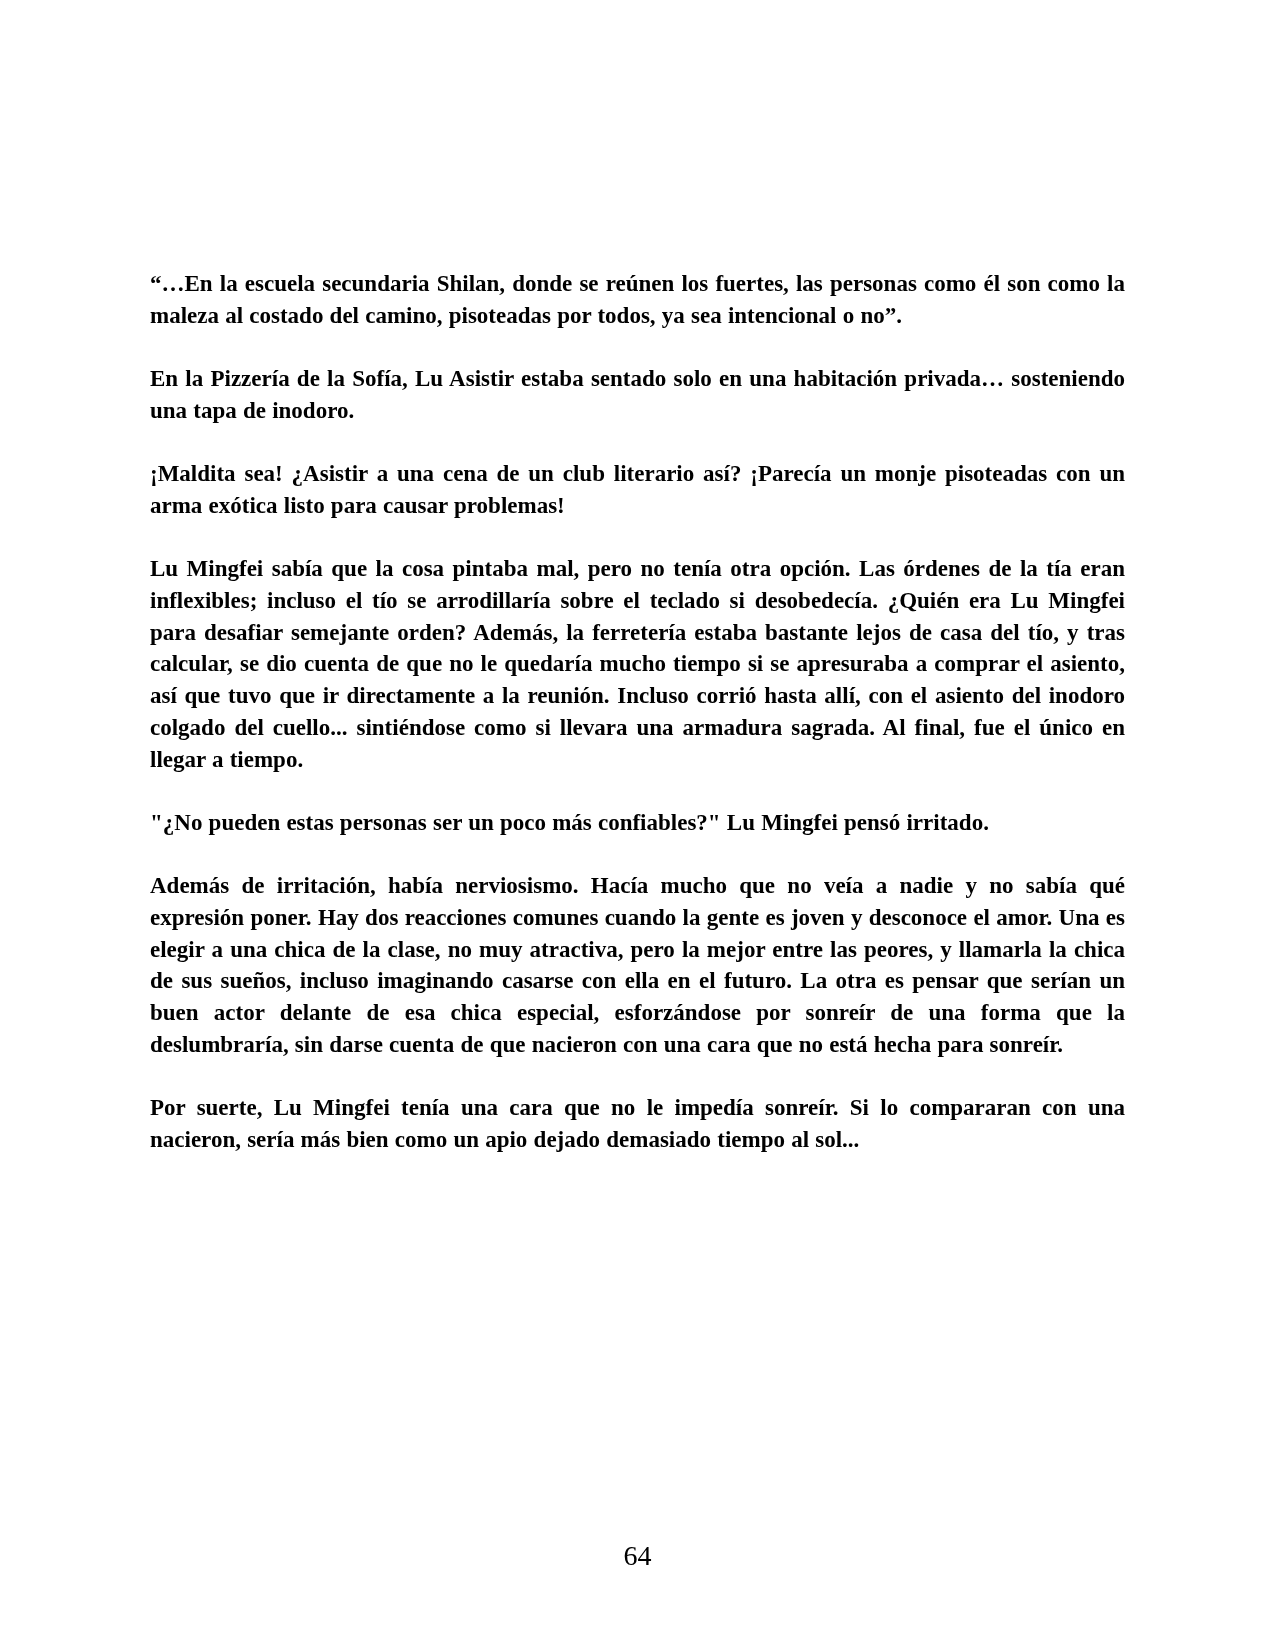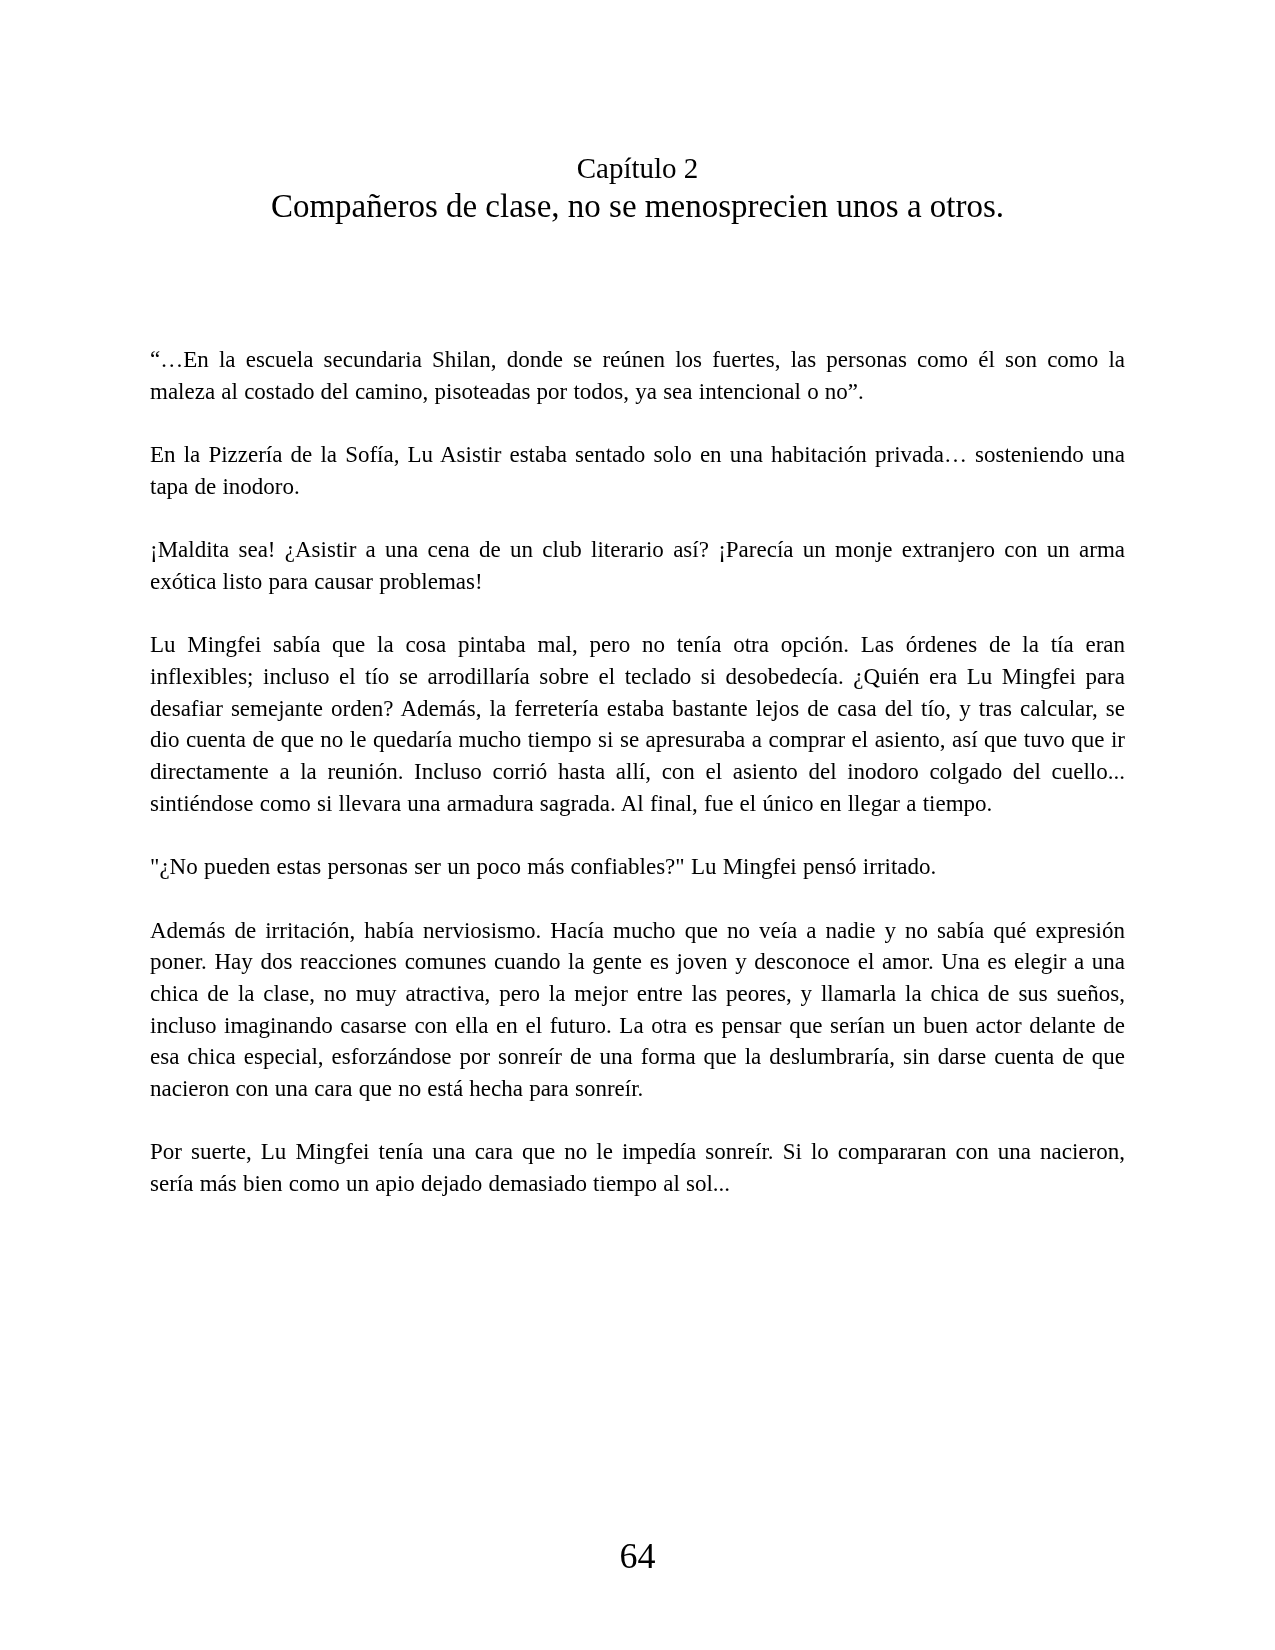--- a/index.html
+++ b/index.html
@@ -28,56 +28,53 @@
   }
   header h2 {
     margin: 0;
     font-size: 33px;
     line-height: 38px;
     font-weight: 400;
     text-align: center;
   }
   main {
     padding-top: 119px;
+    font-weight: bold;
   }
   main p {
     margin: 31.7px 0 0 0;
     font-size: 23px;
     line-height: 31.7px;
     text-align: justify;
     hyphens: none;
     word-spacing: 0.02em;
   }
   main p:first-child,
   main p.no-gap {
     margin-top: 0;
   }
   .page-number {
     position: absolute;
     top: 1540px;
     left: 0;
     width: 100%;
     text-align: center;
-    font-size: 36px;
+    font-size: 28px;
     line-height: 32px;
   }
 </style>
 </head>
 <body>
 
 <div class="page">
-  <header>
-    <h1>Capítulo 2</h1>
-    <h2>Compañeros de clase, no se menosprecien unos a otros.</h2>
-  </header>
 
   <main>
       <p>“…En la escuela secundaria Shilan, donde se reúnen los fuertes, las personas como él son como la maleza al costado del camino, pisoteadas por todos, ya sea intencional o no”.</p>
       <p>En la Pizzería de la Sofía, Lu Asistir estaba sentado solo en una habitación privada… sosteniendo una tapa de inodoro.</p>
-      <p>¡Maldita sea! ¿Asistir a una cena de un club literario así? ¡Parecía un monje extranjero con un arma exótica listo para causar problemas!</p>
+      <p>¡Maldita sea! ¿Asistir a una cena de un club literario así? ¡Parecía un monje pisoteadas con un arma exótica listo para causar problemas!</p>
       <p>Lu Mingfei sabía que la cosa pintaba mal, pero no tenía otra opción. Las órdenes de la tía eran inflexibles; incluso el tío se arrodillaría sobre el teclado si desobedecía. ¿Quién era Lu Mingfei para desafiar semejante orden? Además, la ferretería estaba bastante lejos de casa del tío, y tras calcular, se dio cuenta de que no le quedaría mucho tiempo si se apresuraba a comprar el asiento, así que tuvo que ir directamente a la reunión. Incluso corrió hasta allí, con el asiento del inodoro colgado del cuello... sintiéndose como si llevara una armadura sagrada. Al final, fue el único en llegar a tiempo.</p>
       <p>"¿No pueden estas personas ser un poco más confiables?" Lu Mingfei pensó irritado.</p>
       <p>Además de irritación, había nerviosismo. Hacía mucho que no veía a nadie y no sabía qué expresión poner. Hay dos reacciones comunes cuando la gente es joven y desconoce el amor. Una es elegir a una chica de la clase, no muy atractiva, pero la mejor entre las peores, y llamarla la chica de sus sueños, incluso imaginando casarse con ella en el futuro. La otra es pensar que serían un buen actor delante de esa chica especial, esforzándose por sonreír de una forma que la deslumbraría, sin darse cuenta de que nacieron con una cara que no está hecha para sonreír.</p>
       <p>Por suerte, Lu Mingfei tenía una cara que no le impedía sonreír. Si lo compararan con una nacieron, sería más bien como un apio dejado demasiado tiempo al sol...</p>
     </main>
 
   <footer class="page-number">64</footer>
 </div>
 
 </body></html>

